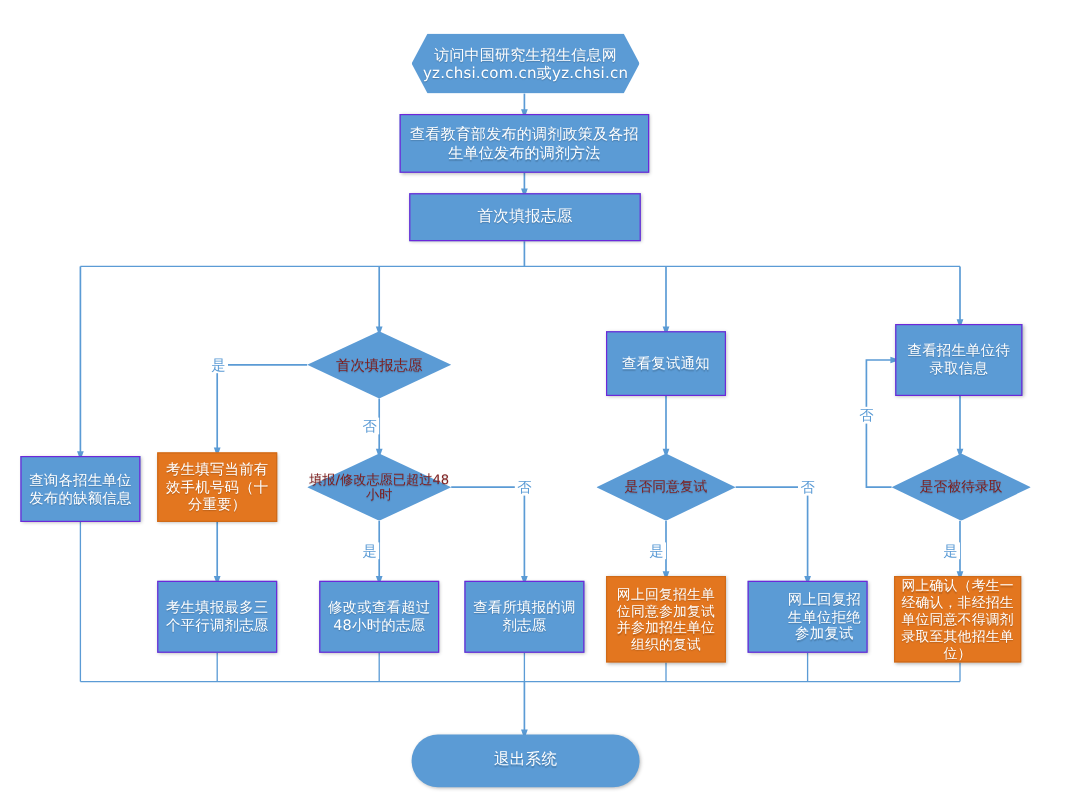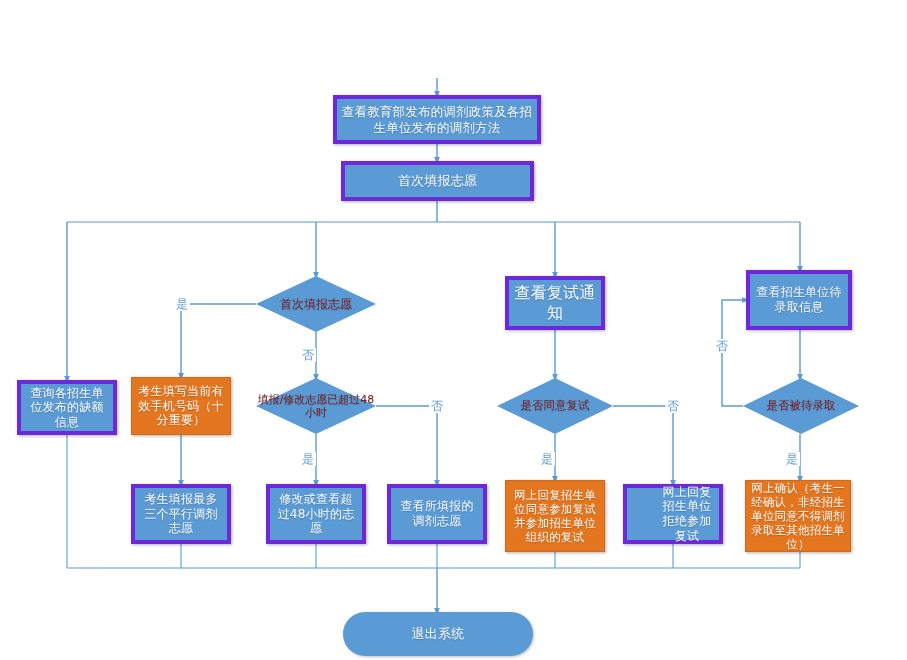--- a/index.html
+++ b/index.html
@@ -5,21 +5,21 @@
   html,body{margin:0;padding:0;background:#ffffff;}
   body{font-family:"DejaVu Sans","Liberation Sans",sans-serif;}
   #canvas{position:relative;width:907px;height:660px;background:#ffffff;overflow:hidden;}
   svg.edges{position:absolute;left:0;top:0;width:907px;height:660px;pointer-events:none;}
 
   .node{position:absolute;box-sizing:border-box;display:flex;align-items:center;justify-content:center;
         text-align:center;color:#ffffff;line-height:1.22;letter-spacing:.2px;
         text-shadow:0 1px 1px rgba(0,0,0,.22);}
   .node .txt{display:block;padding:0 4px;white-space:pre-line;}
 
-  .rect{background:#5B9BD5;border:4px solid #6d28d9;
+  .rect{background:#5B9BD5;border:1px solid #6d28d9;
         box-shadow:1px 1px 3px rgba(0,0,0,.30);}
   .rect.orange{background:#E3761F;border:1px solid #cf6a18;}
 
   .hex{background:#5B9BD5;
        -webkit-clip-path:polygon(7% 0,93% 0,100% 50%,93% 100%,7% 100%,0 50%);
        clip-path:polygon(7% 0,93% 0,100% 50%,93% 100%,7% 100%,0 50%);}
 
   .diamond-wrap{position:absolute;}
   .diamond-shape{position:absolute;left:0;top:0;width:100%;height:100%;background:#5B9BD5;
        -webkit-clip-path:polygon(50% 0,100% 50%,50% 100%,0 50%);
@@ -84,20 +84,24 @@
       <path d="M181,544 L181,568" stroke-width="1.1"></path>
       <path d="M316,544 L316,568" stroke-width="1.1"></path>
       <path d="M437,544 L437,568" stroke-width="1.1"></path>
       <path d="M555,552 L555,568" stroke-width="1.1"></path>
       <path d="M673,544 L673,568" stroke-width="1.1"></path>
       <path d="M800,552 L800,568" stroke-width="1.1"></path>
       <path d="M437,568 L437,612" marker-end="url(#ar)"></path>
     </g>
   </svg>
 
+  <div class="node hex" style="left:343px;top:28px;width:190px;height:50px;font-size:12.5px;">
+    <span class="txt">访问中国研究生招生信息网
+yz.chsi.com.cn或yz.chsi.cn</span>
+  </div>
 
   <div class="node rect" style="left:333px;top:95px;width:208px;height:49px;font-size:12.5px;">
     <span class="txt">查看教育部发布的调剂政策及各招生单位发布的调剂方法</span>
   </div>
 
   <div class="node rect" style="left:341px;top:161px;width:193px;height:40px;font-size:13px;">
     <span class="txt">首次填报志愿</span>
   </div>
 
   <div class="node rect" style="left:17px;top:380px;width:100px;height:55px;font-size:12px;">
@@ -123,21 +127,21 @@
   </div>
 
   <div class="node rect" style="left:266px;top:484px;width:100px;height:60px;font-size:12px;justify-content:flex-end;">
     <span class="txt">修改或查看超过48小时的志愿</span>
   </div>
 
   <div class="node rect" style="left:387px;top:484px;width:100px;height:60px;font-size:12px;">
     <span class="txt">查看所填报的调剂志愿</span>
   </div>
 
-  <div class="node rect" style="left:505px;top:276px;width:100px;height:54px;font-size:16px;">
+  <div class="node rect" style="left:505px;top:276px;width:100px;height:54px;font-size:12px;">
     <span class="txt">查看复试通知</span>
   </div>
 
   <div class="diamond-wrap" style="left:497px;top:378px;width:116px;height:56px;">
     <div class="diamond-shape"></div>
     <div class="diamond-label" style="font-size:11.5px;">是否同意复试</div>
   </div>
 
   <div class="node rect orange" style="left:505px;top:480px;width:100px;height:72px;font-size:11.5px;">
     <span class="txt">网上回复招生单位同意参加复试并参加招生单位组织的复试</span>

